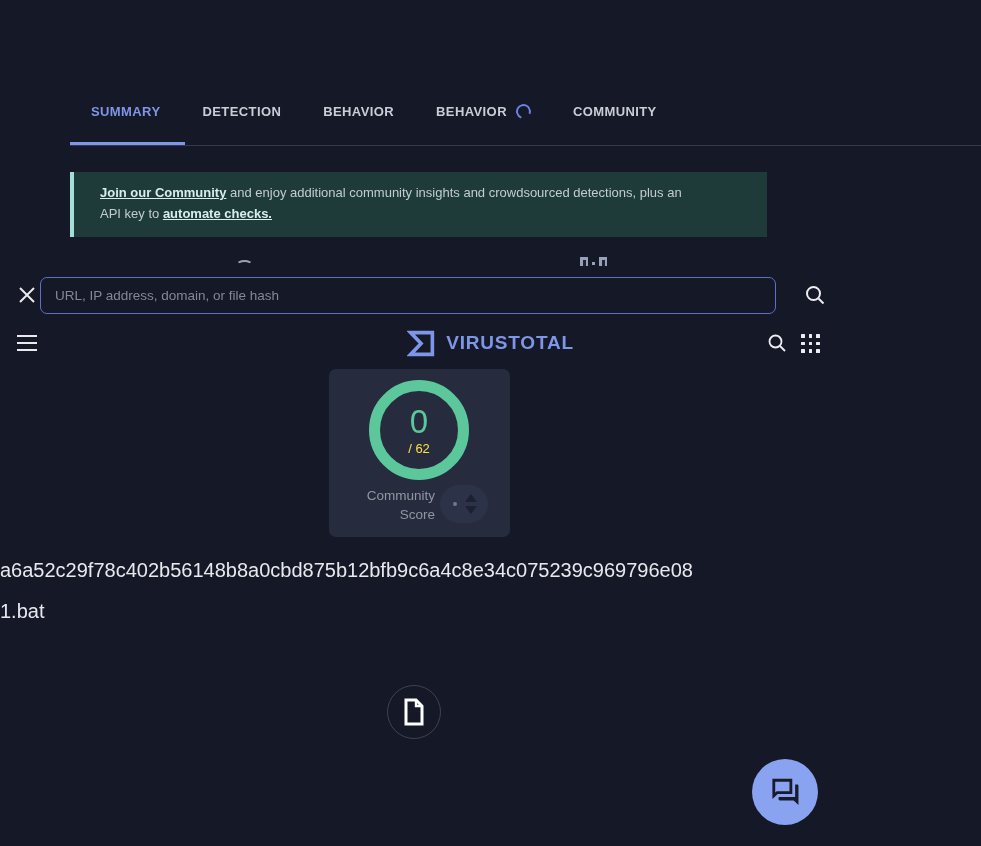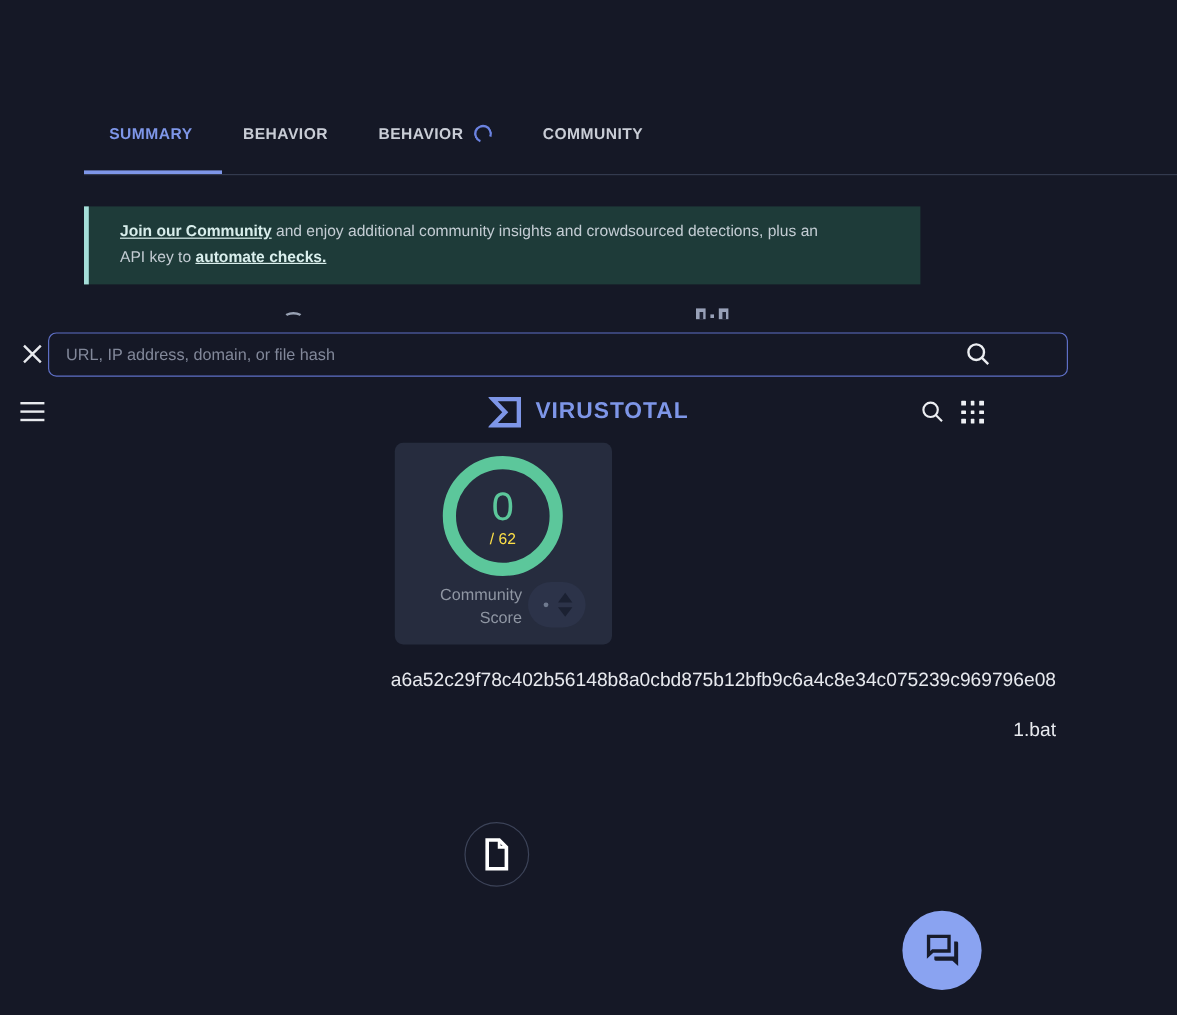--- a/index.html
+++ b/index.html
@@ -26,21 +26,21 @@
   
   .frag-arc { position:absolute; left:236px; top:260px; width:17px; height:10px;
               border:2px solid transparent; border-top:2px solid #98a1b3; border-radius:50%; }
   .frag-blocks { position:absolute; left:580px; top:257px; width:28px; height:10px; }
   .frag-sq { position:absolute; top:0; width:8px; height:9px; background:#98a1b8; }
   .frag-sq::after { content:""; position:absolute; left:2.5px; top:3px; width:3px; height:6px; background:#1e2233; }
   .frag-dot { position:absolute; left:12px; top:5px; width:3px; height:3px; background:#98a1b8; }
 
   
   .close-x { position:absolute; left:17px; top:285px; width:20px; height:20px; cursor:pointer; }
-  .searchbox { position:absolute; left:40px; top:277px; width:850px; height:37px;
+  .searchbox { position:absolute; left:40px; top:277px; width:736px; height:37px;
                border:1px solid #5e6fc6; border-radius:7px; background:transparent;
                color:#e7e9ee; font-size:13.5px; padding:0 14px; outline:none;
                font-family:"Liberation Sans", sans-serif; }
   .searchbox::placeholder { color:#82889a; }
   .search-go { position:absolute; left:804px; top:284px; width:22px; height:22px; cursor:pointer; }
 
   
   .hamburger { position:absolute; left:17px; top:335px; width:20px; height:16px; cursor:pointer; }
   .hamburger div { height:2px; background:#e8eaee; margin-bottom:5px; }
   .brand { position:absolute; left:0; top:327px; width:981px; height:32px;
@@ -65,41 +65,44 @@
                background:#2c3349; border-radius:19px; cursor:pointer; }
   .vote-dot { position:absolute; left:13px; top:17px; width:4px; height:4px; border-radius:50%; background:#6f7a8f; }
   .vote-up { position:absolute; left:25px; top:9px; width:0; height:0;
              border-left:6px solid transparent; border-right:6px solid transparent;
              border-bottom:8px solid #1b2132; }
   .vote-down { position:absolute; left:25px; top:21px; width:0; height:0;
                border-left:6px solid transparent; border-right:6px solid transparent;
                border-top:8px solid #1b2132; }
 
   
-  .meta { position:absolute; left:0; width:880px; text-align:right; color:#e7e9ee; font-size:16px; }
+  .meta { position:absolute; left:0; width:880px; text-align:left; color:#e7e9ee; font-size:20px; }
   .meta.hash { top:559px; }
   .meta.fname { top:600px; }
   .meta.fdate { top:641px; }
 
   .file-badge { position:absolute; left:387px; top:685px; width:54px; height:54px;
                 border:1px solid #3c4358; border-radius:50%;
                 display:flex; align-items:center; justify-content:center; }
 
   
   .fab { position:absolute; left:752px; top:759px; width:66px; height:66px; border-radius:50%;
          background:#8aa3f1; display:flex; align-items:center; justify-content:center; cursor:pointer; }
 </style>
 </head>
 <body>
 
 <div class="stage">
 
   <div class="tabbar">
     <div class="tab active">
       <span>SUMMARY</span>
+    </div>
+    <div class="tab">
+      <span>DETECTION</span>
     </div>
     <div class="tab">
       <span>BEHAVIOR</span>
     </div>
     <div class="tab">
       <span>BEHAVIOR</span>
       <span class="spinner"></span>
     </div>
     <div class="tab">
       <span>COMMUNITY</span>

